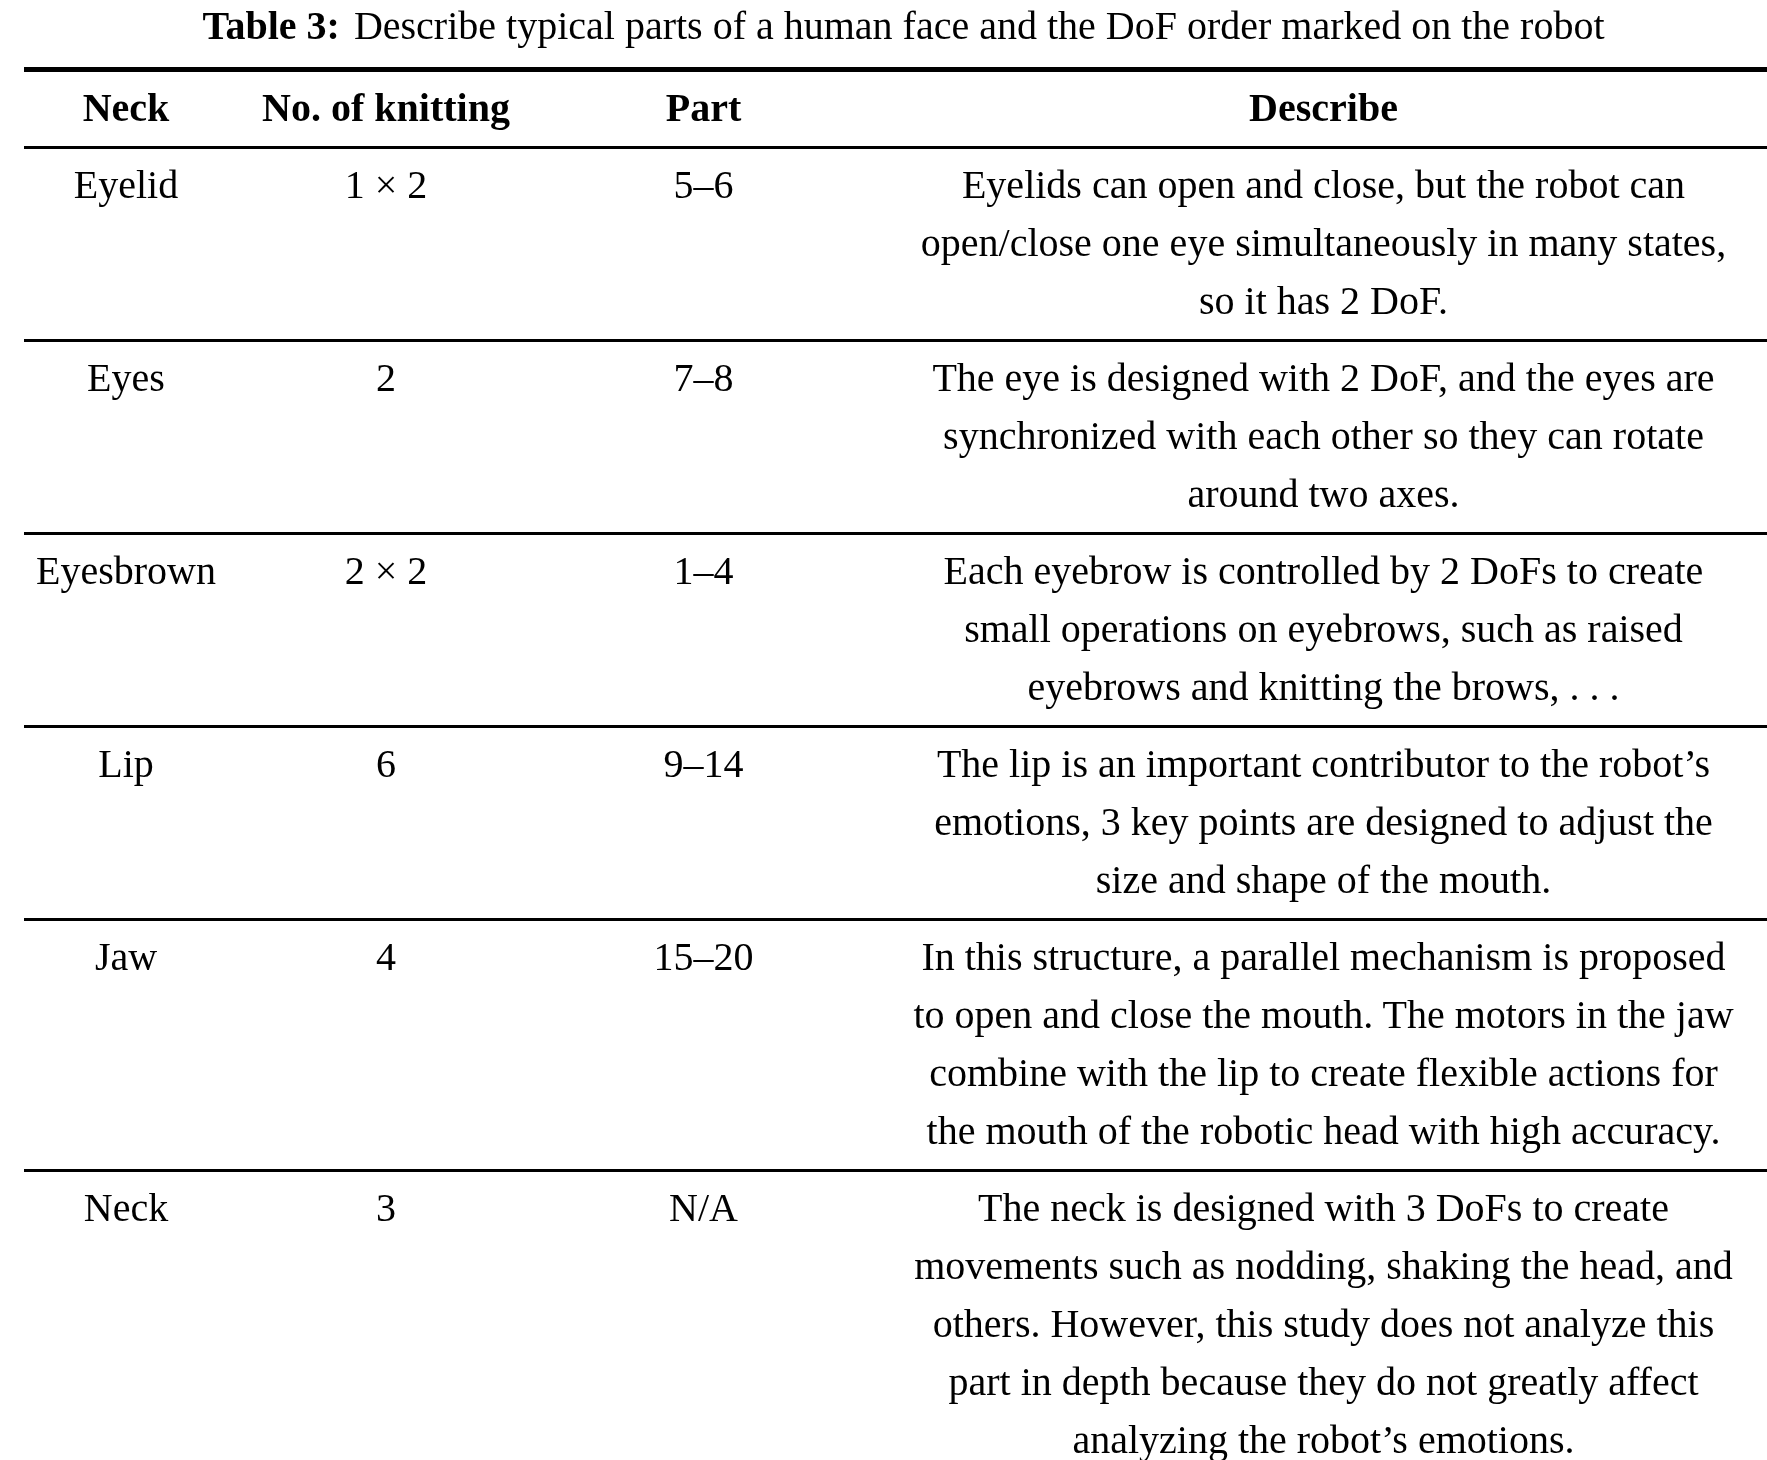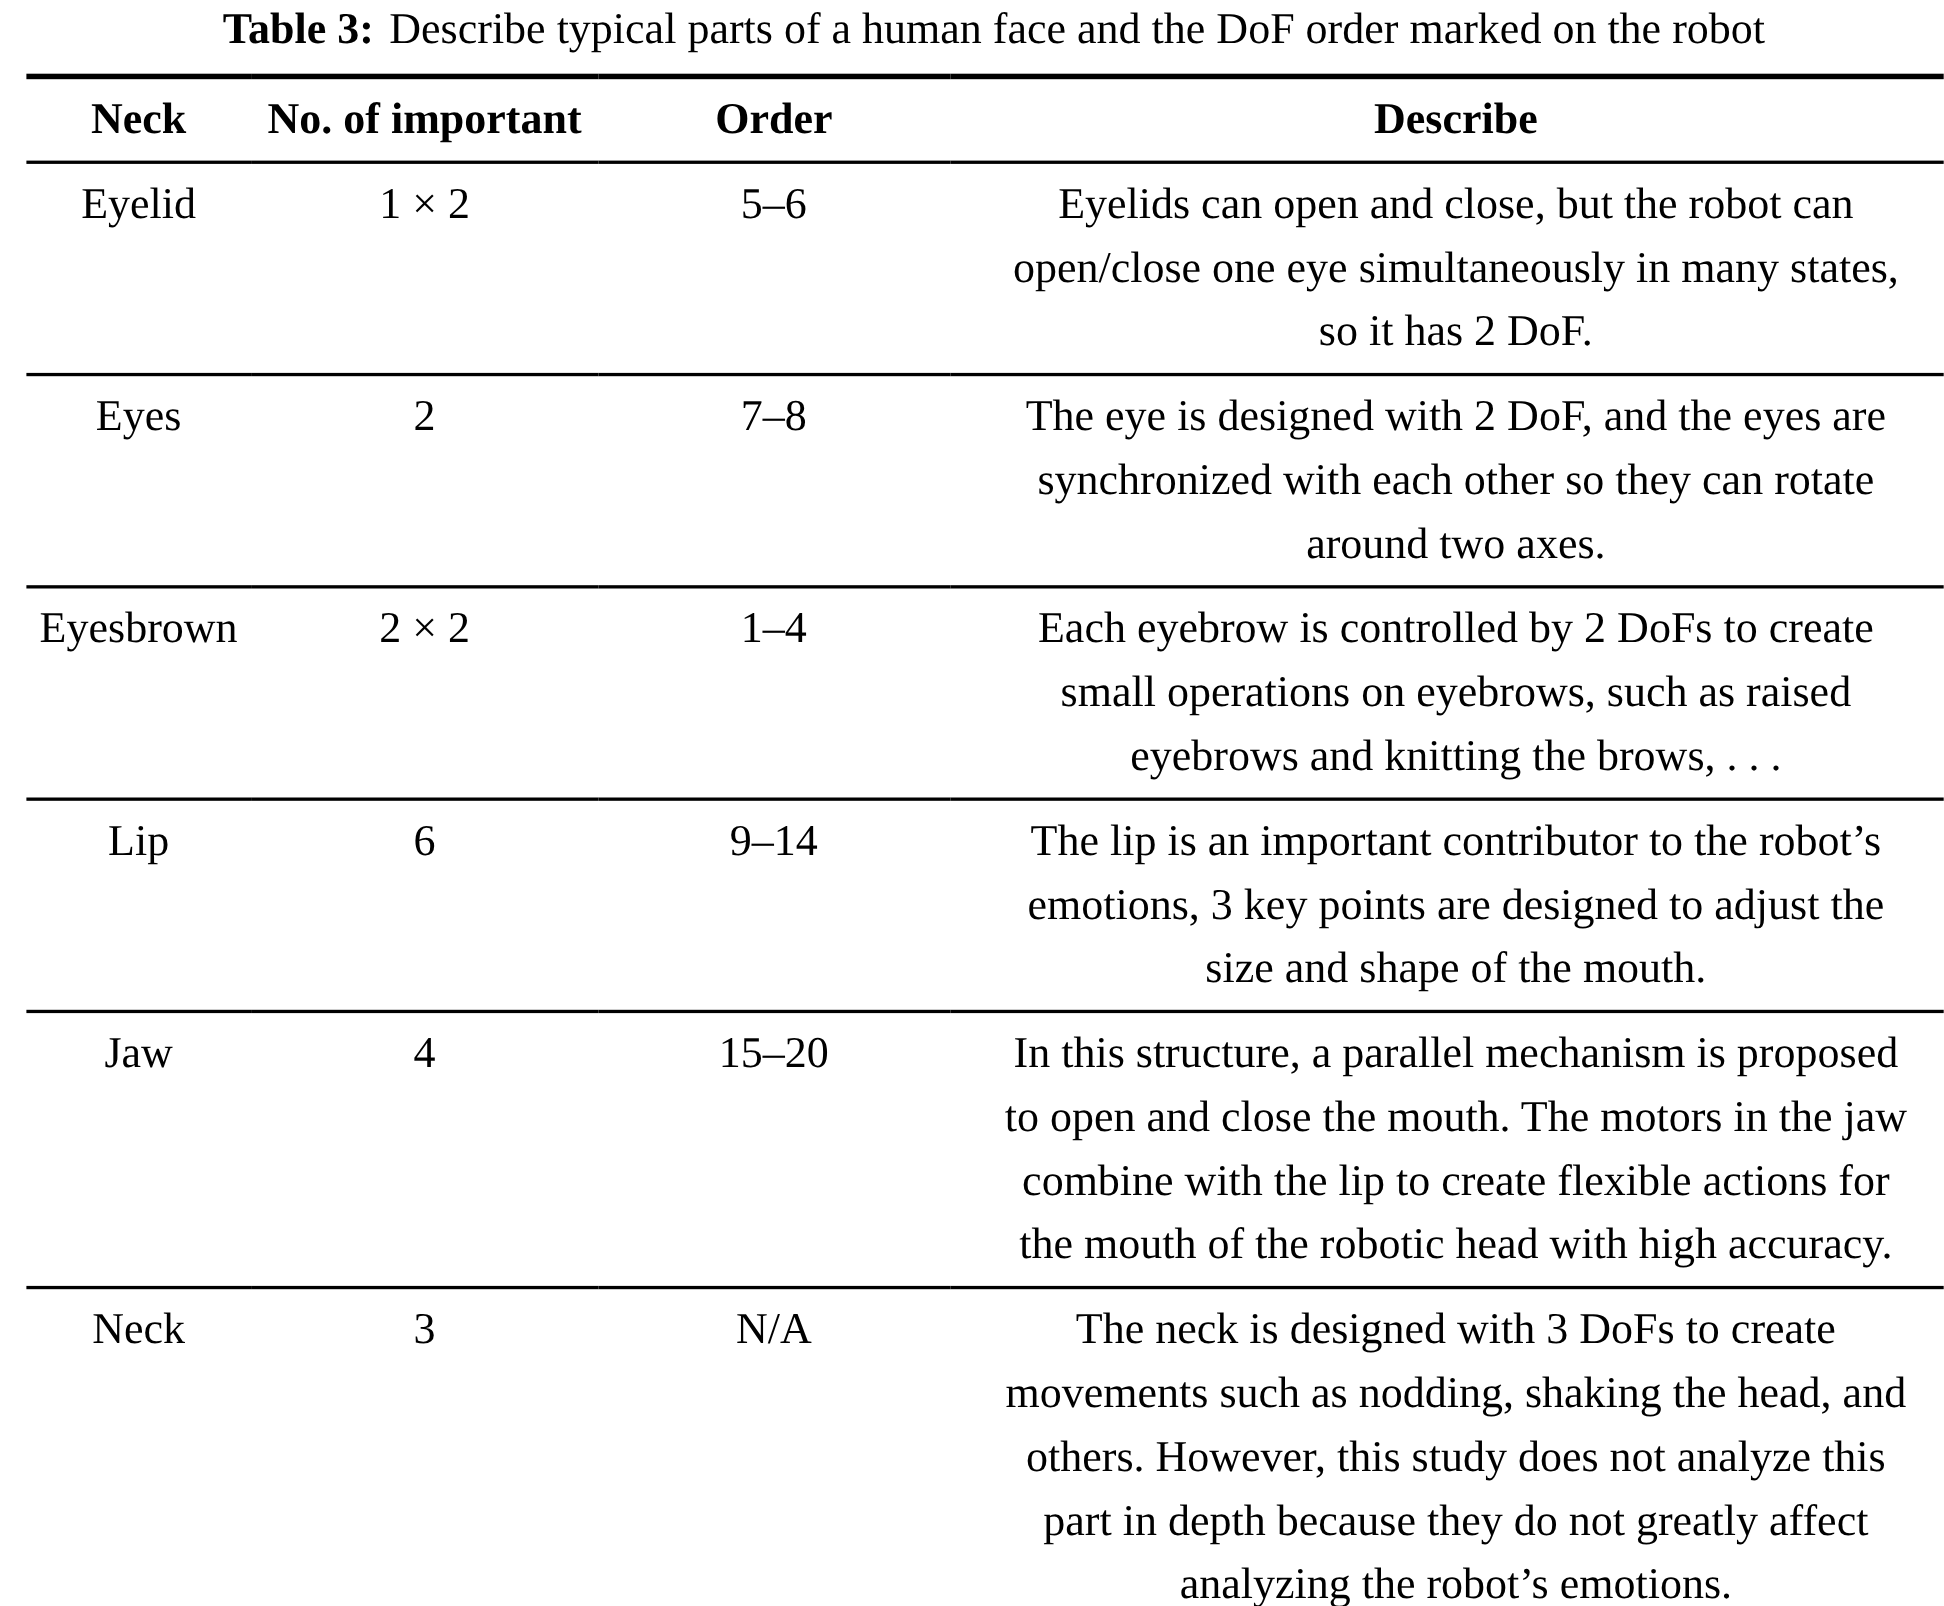--- a/index.html
+++ b/index.html
@@ -74,22 +74,22 @@
   <table class="dof">
     <colgroup>
       <col class="c1">
         <col class="c2">
         <col class="c3">
         <col class="c4">
     </colgroup>
     <thead>
       <tr>
         <th>Neck</th>
-        <th>No. of important</th>
-        <th>Order</th>
+        <th>No. of knitting</th>
+        <th>Part</th>
         <th>Describe</th>
       </tr>
     </thead>
     <tbody>
       <tr>
         <td class="c-part">Eyelid</td>
         <td class="c-kp">1 × 2</td>
         <td class="c-order">5–6</td>
         <td class="c-desc">Eyelids can open and close, but the robot can
 open/close one eye simultaneously in many states,

